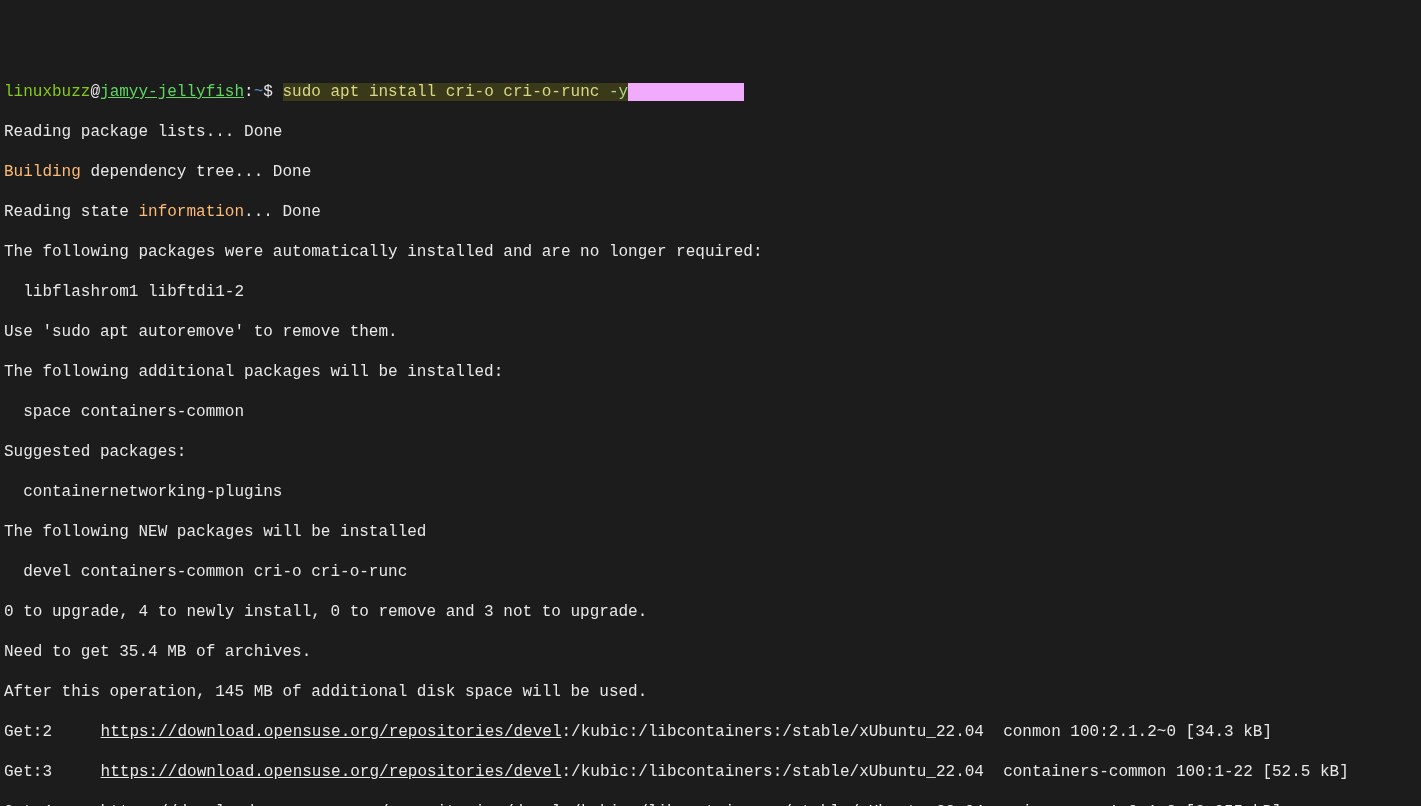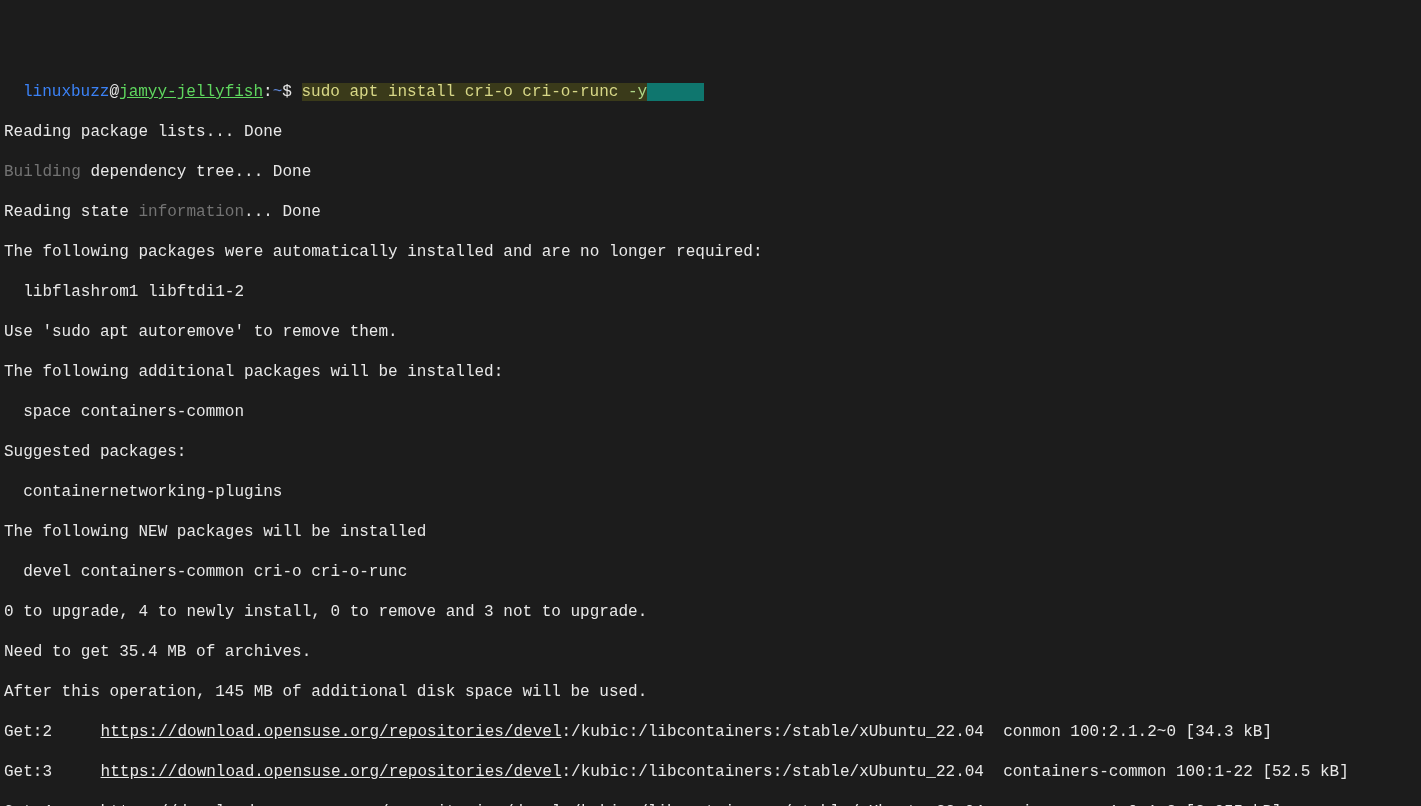--- a/index.html
+++ b/index.html
@@ -6,29 +6,29 @@
     body {
       background: #1c1c1c;
       color: #e8e8e8;
       font-family: 'Consolas', 'Monaco', 'Courier New', monospace;
       font-size: 16px;
       line-height: 20px;
       padding: 2px 4px;
       white-space: pre;
       overflow-x: auto;
     }
-    .prompt-user { color: #3b82f6; margin-left: 19px; }
+    .prompt-user { color: #84cc16; }
     .prompt-host { color: #5fd75f; text-decoration: underline; }
     .prompt-colon { color: #e8e8e8; }
     .prompt-path { color: #5f87d7; }
     .prompt-sym { color: #e8e8e8; }
     .cmd-core { color: #d7d787; background: #3a3a1a; }
     .cmd-flag { color: #afd787; background: #3a3a1a; }
-    .cmd-line-bg { background: #0f766e; padding-right: 57px; }
-    .hl-cyan-noline { color: #737373; }
+    .cmd-line-bg { background: #f0abfc; padding-right: 116px; }
+    .hl-cyan-noline { color: #fdba74; }
     .url-link { color: #e8e8e8; text-decoration: underline; padding-left: 39px; }
     .line { display: block; }
   </style>
 </head>
 <body>
 
 
 
 <div><span class="line"><span class="prompt-user">linuxbuzz</span><span class="prompt-colon">@</span><span class="prompt-host">jamyy-jellyfish</span><span class="prompt-colon">:</span><span class="prompt-path">~</span><span class="prompt-sym">$</span><span> </span><span class="cmd-line-bg"><span class="cmd-core">sudo apt install cri-o cri-o-runc </span><span class="cmd-flag">-y</span></span></span>
 <span class="line">Reading package lists... Done</span>

